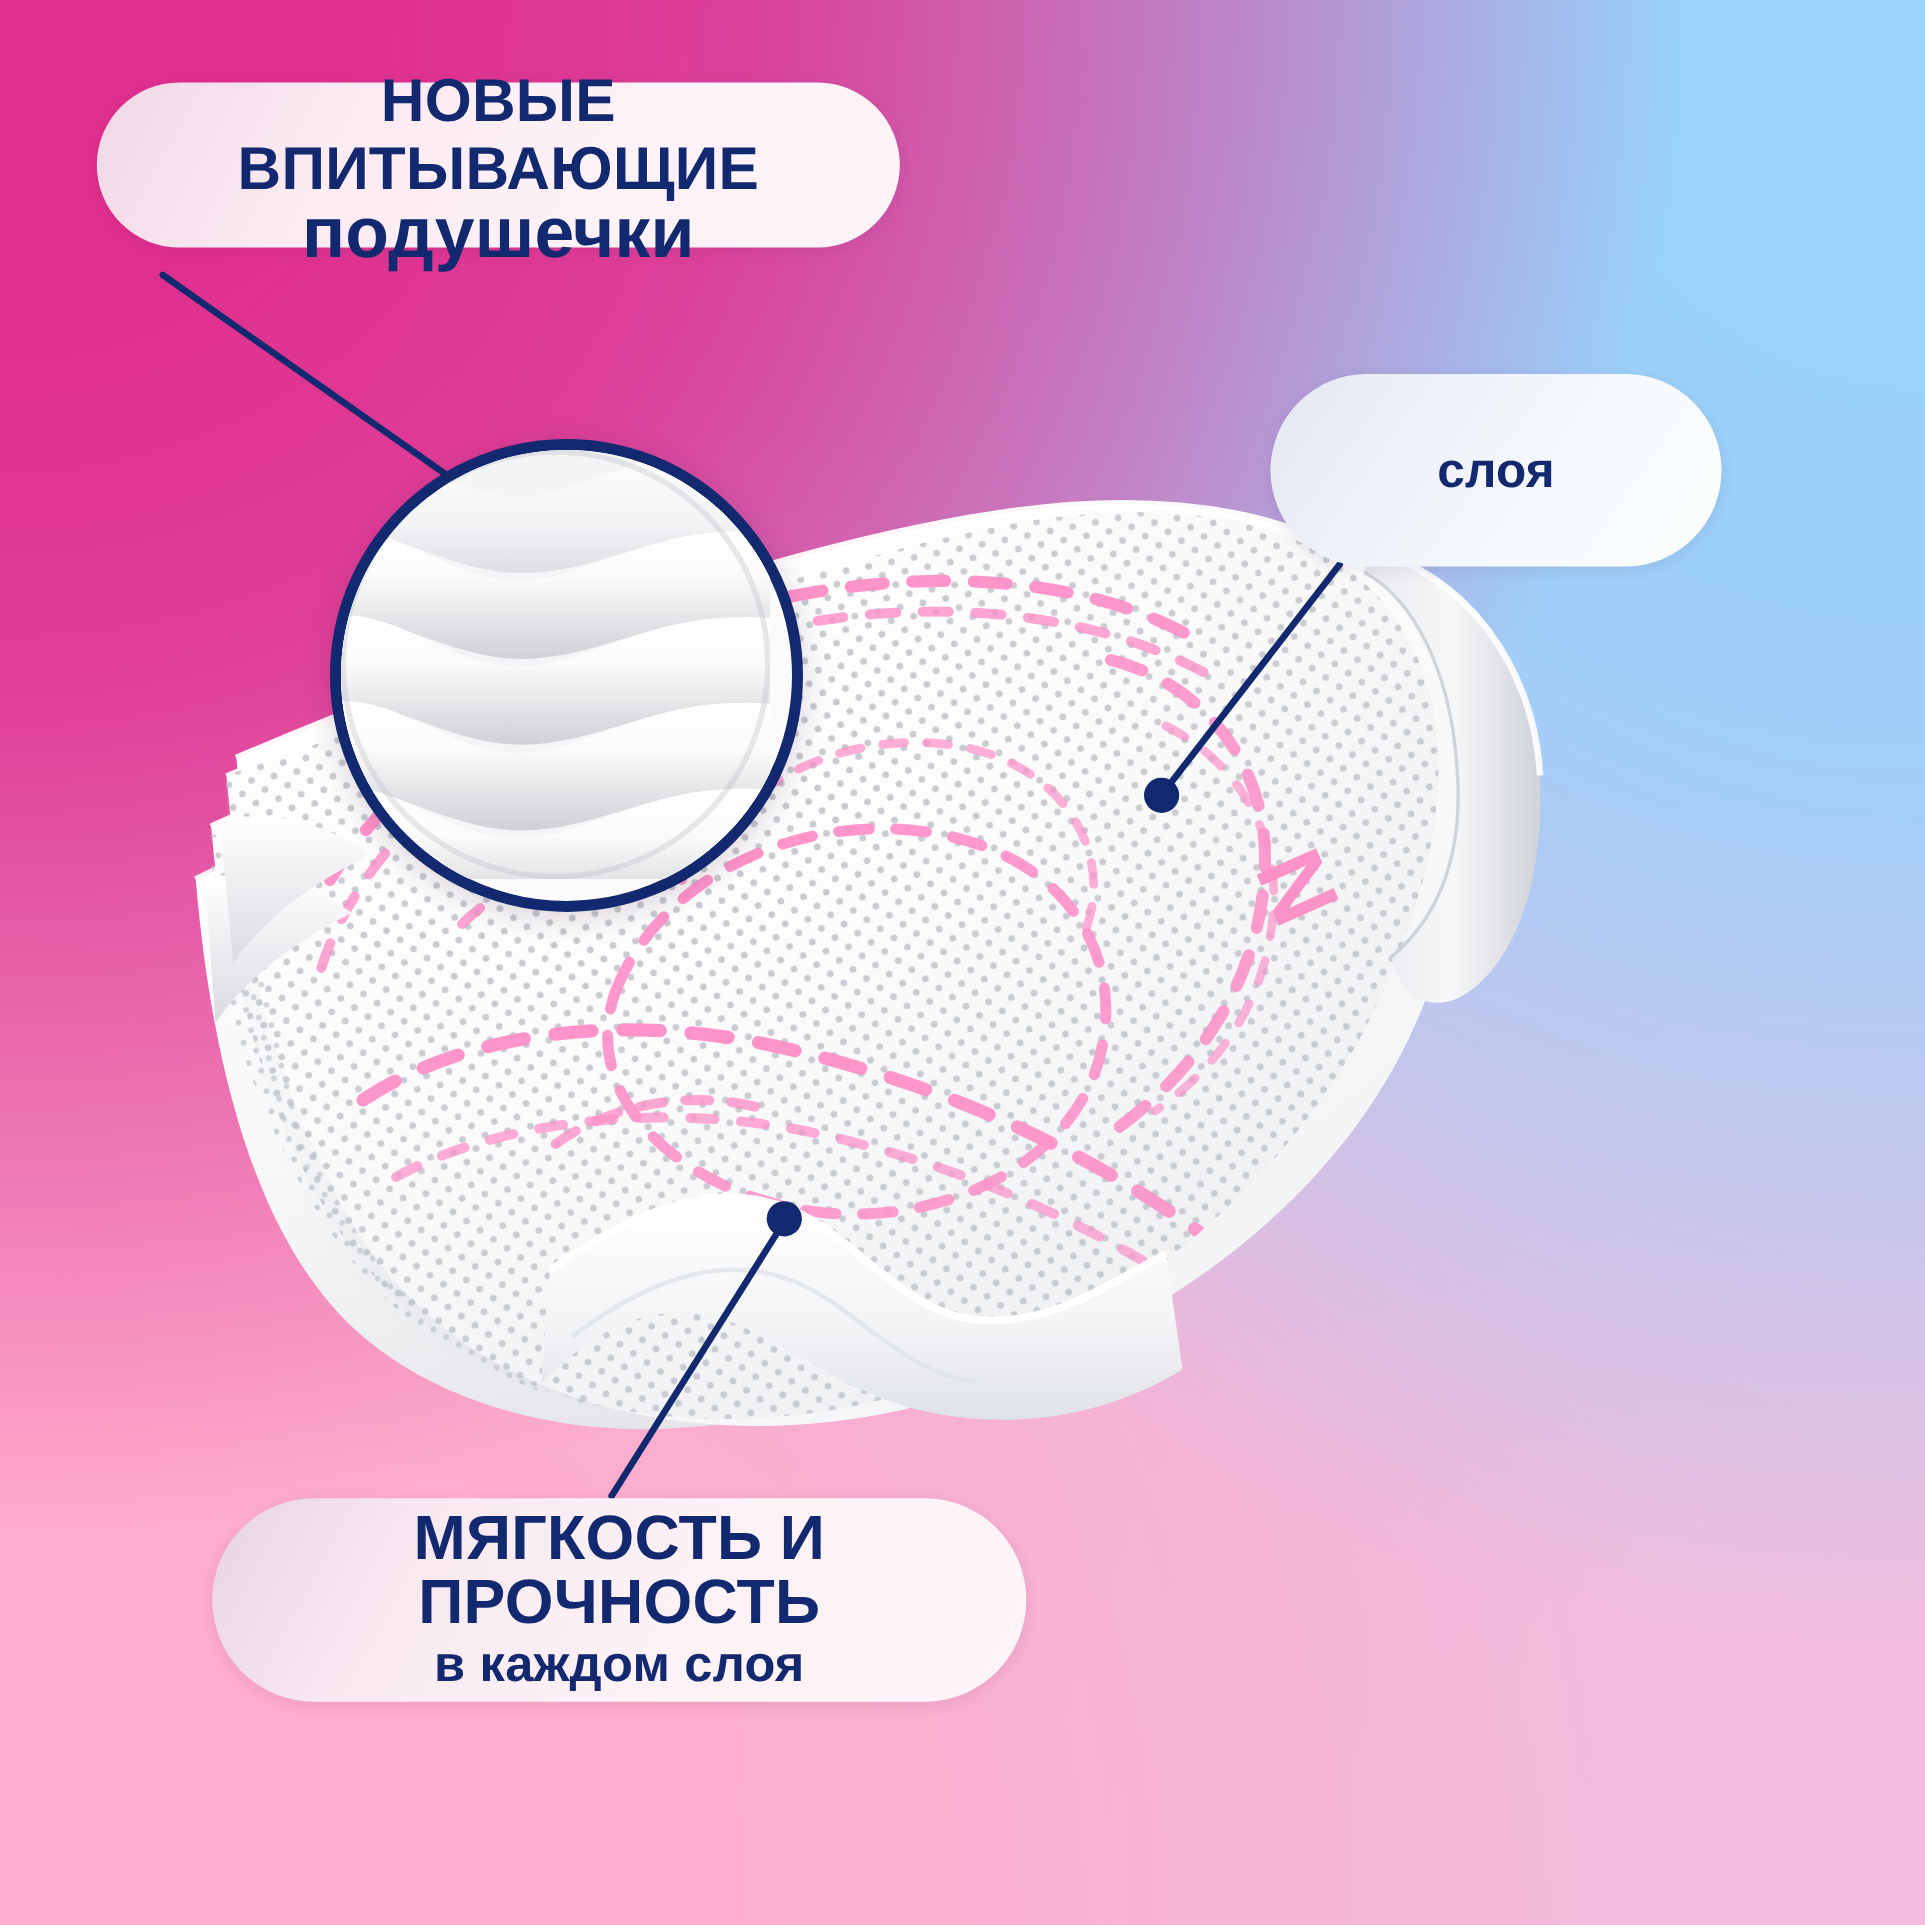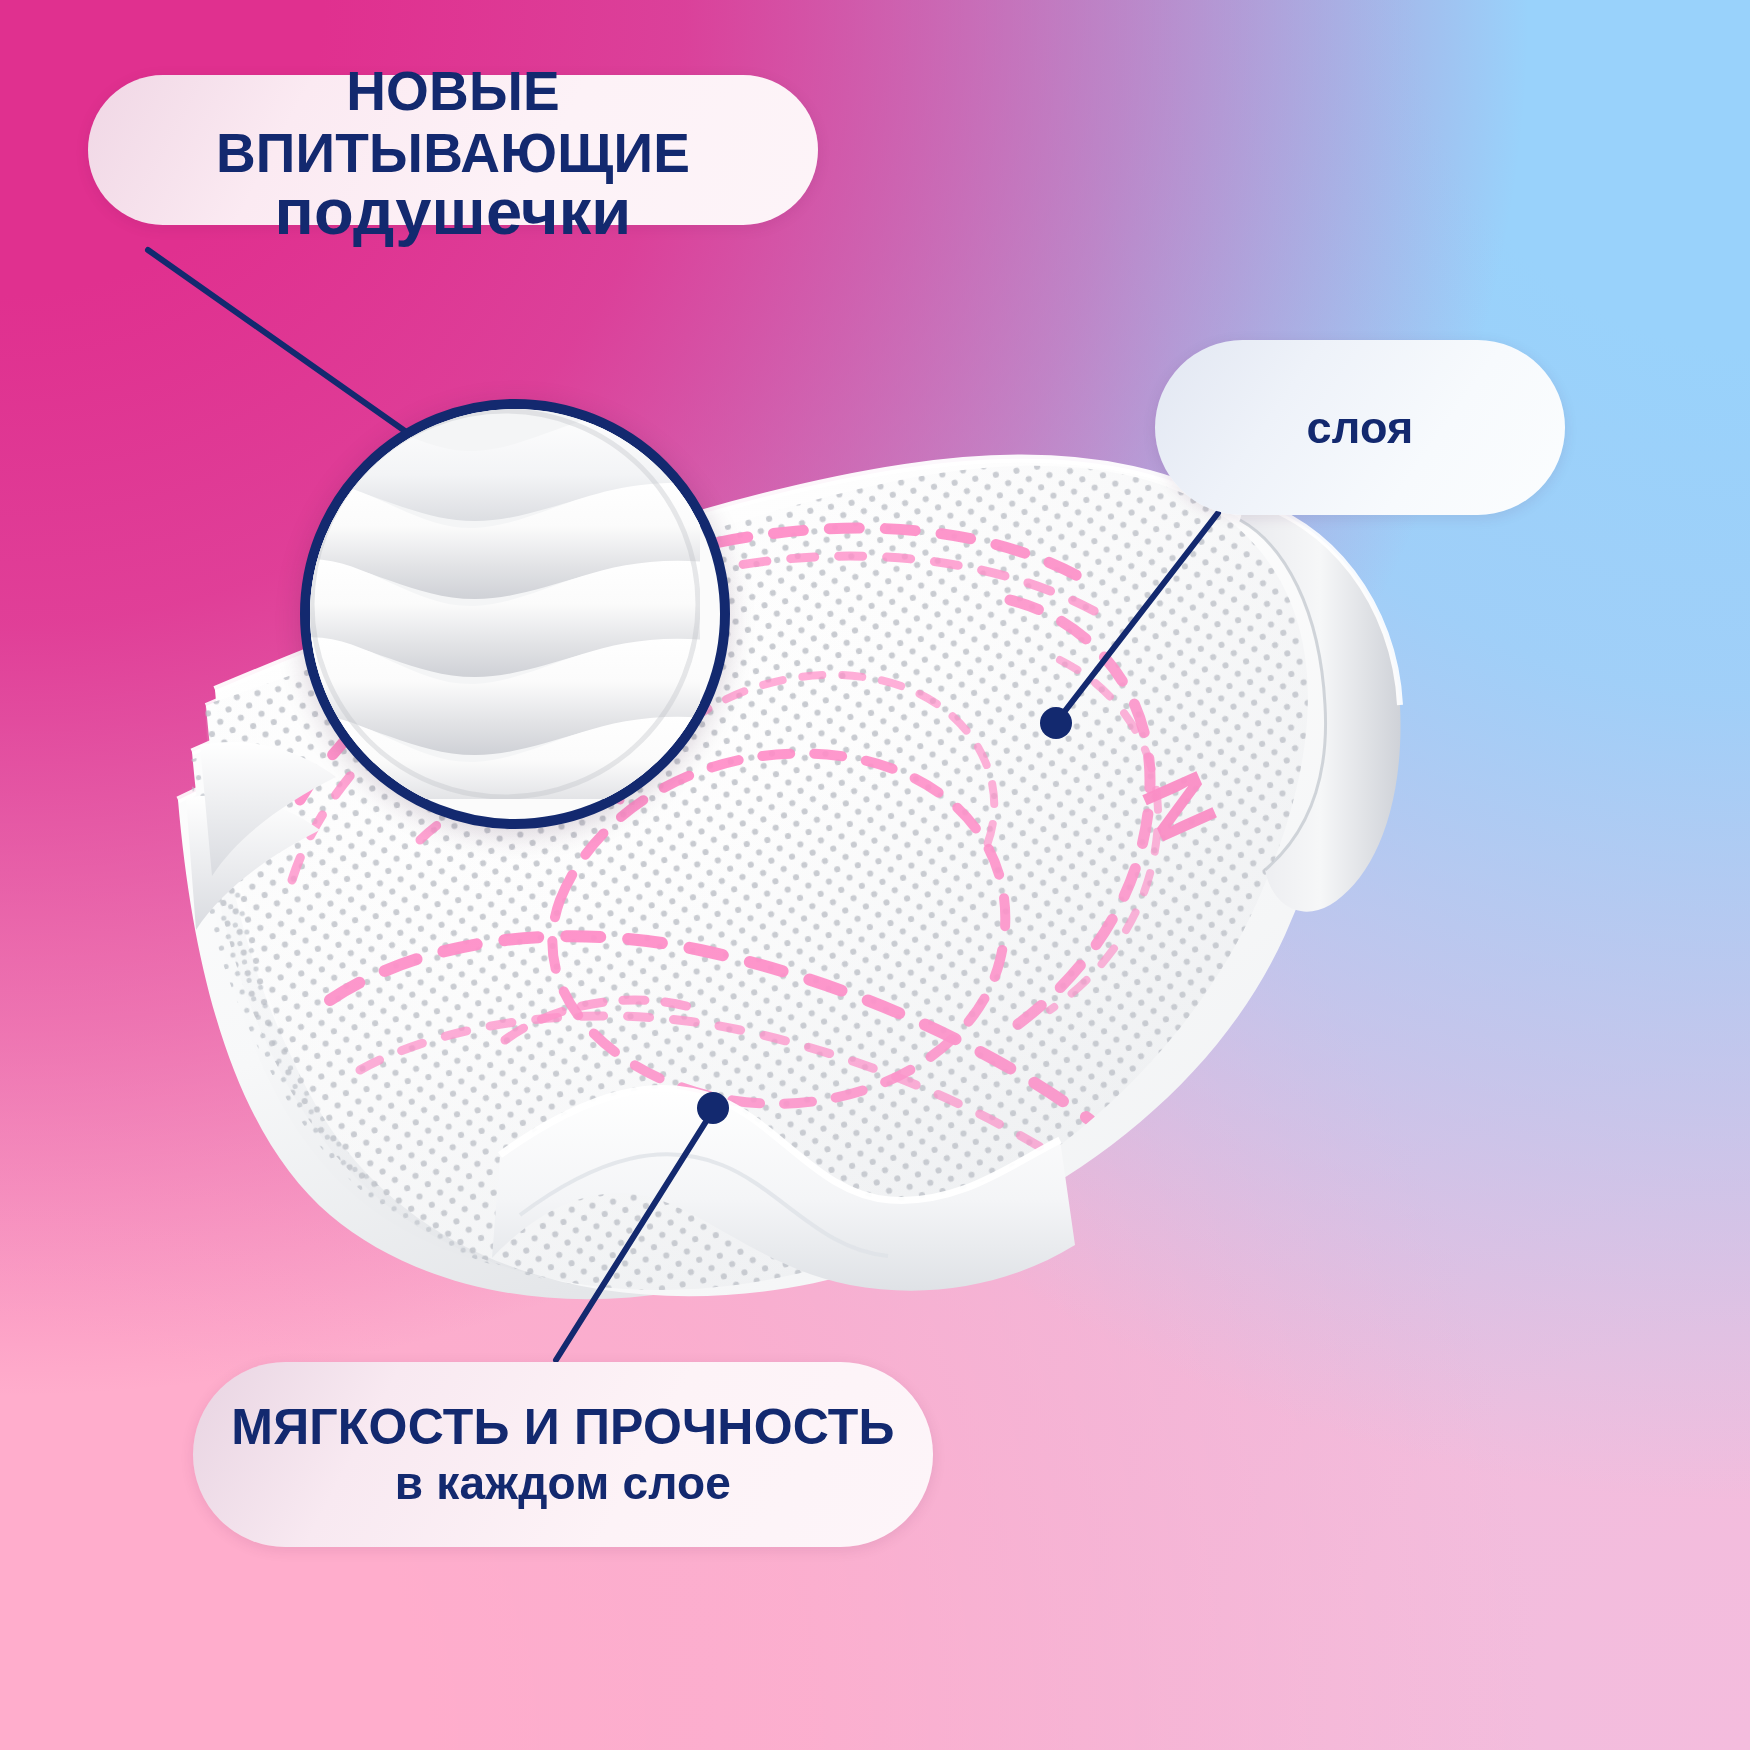--- a/index.html
+++ b/index.html
@@ -56,21 +56,21 @@
     background:linear-gradient(125deg,#e2e7f2 0%,#eef2f9 32%,#f7fafd 66%,#fbfdfe 100%);
   }
   #badge-layers .l1{font-size:49px;line-height:58px;}
   #badge-layers .l2{font-size:45px;line-height:54px;}
 
   
   #badge-soft{
     left:193px;top:1362px;width:740px;height:185px;
     background:linear-gradient(118deg,#e8d4e2 0%,#f8e9f1 25%,#fdf3f7 60%,#fdf5f9 100%);
   }
-  #badge-soft .l1{font-size:50px;line-height:58px;}
+  #badge-soft .l1{font-size:57px;line-height:58px;}
   #badge-soft .l2{font-size:46px;line-height:55px;}
 
   .badge-lines{padding:0 26px;}
 
   
   .product{position:absolute;left:0;top:0;width:1750px;height:1750px;z-index:20;}
 
   
   .magnifier{
     position:absolute;z-index:35;
@@ -291,17 +291,17 @@
 
   <div class="badge" id="badge-layers">
     <div class="badge-lines">
       <span class="l2">слоя</span>
     </div>
   </div>
 
   <div class="badge" id="badge-soft">
     <div class="badge-lines">
       <span class="l1">МЯГКОСТЬ И ПРОЧНОСТЬ</span>
-      <span class="l2">в каждом слое</span>
+      <span class="l2">в каждом слоя</span>
     </div>
   </div>
 
 </div>
 
 </body></html>

